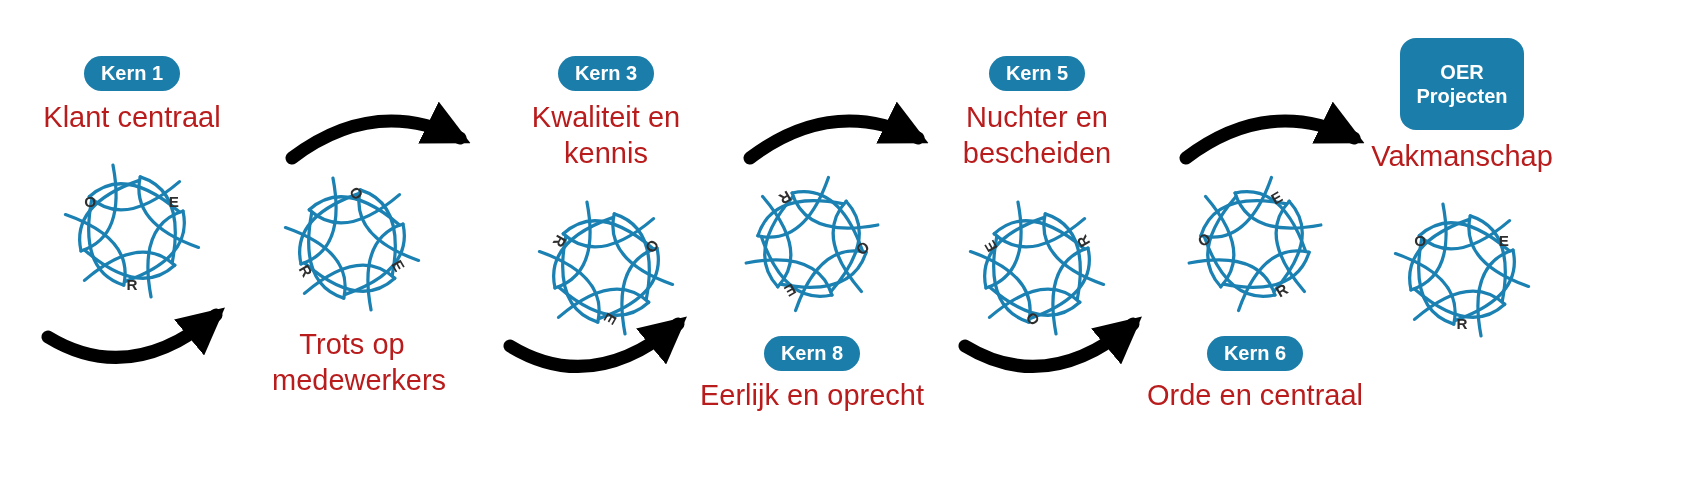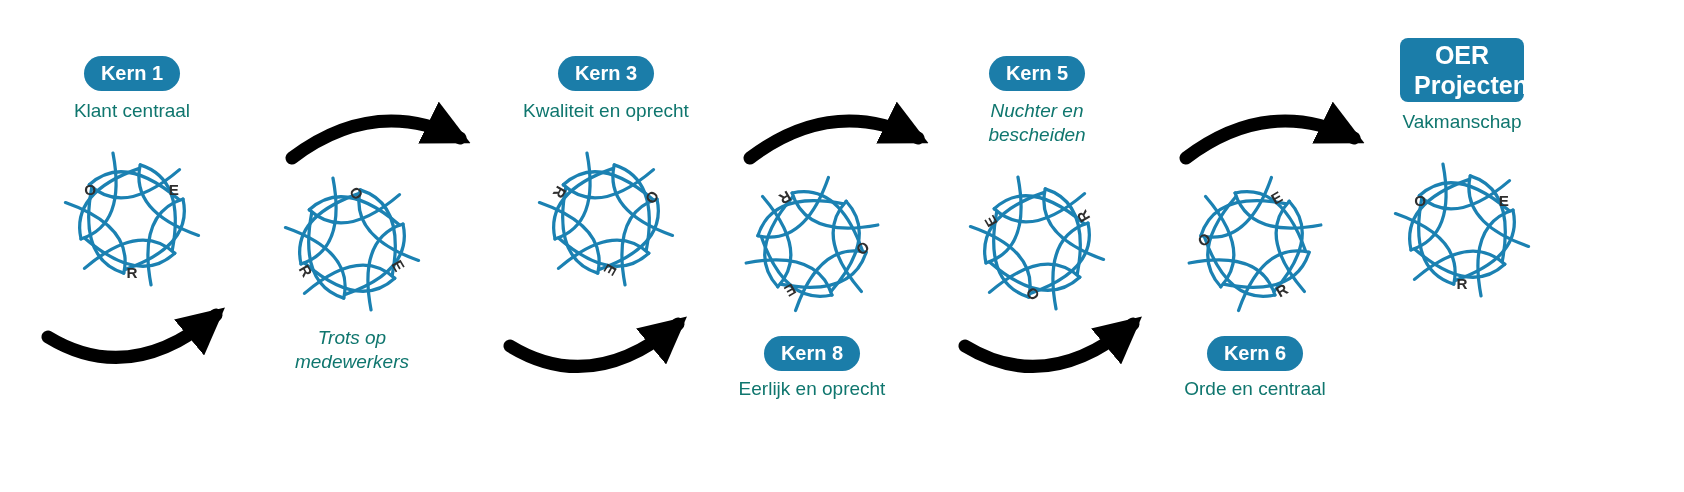--- a/index.html
+++ b/index.html
@@ -4,28 +4,28 @@
 <style>
   html,body{margin:0;padding:0;background:#ffffff;}
   body{font-family:"Liberation Sans","DejaVu Sans",sans-serif;}
   .stage{position:relative;width:1684px;height:492px;background:#ffffff;overflow:hidden;}
   .col{position:absolute;top:0;bottom:0;width:220px;display:flex;flex-direction:column;align-items:center;}
   .badge{
     background:#1B7DA9;color:#ffffff;font-weight:bold;font-size:20px;
     padding:6px 17px;border-radius:20px;white-space:nowrap;text-align:center;
   }
   .badge-multi{
-    white-space:normal;max-width:96px;border-radius:8px;line-height:1.2;
-    padding:2px 14px;font-size:25px;
+    white-space:normal;max-width:96px;border-radius:16px;line-height:1.2;
+    padding:22px 14px;font-size:20px;
   }
   .label{
-    font-size:19px;color:#0f766e;text-align:center;width:230px;line-height:1.25;
+    font-size:29px;color:#b91c1c;text-align:center;width:230px;line-height:1.25;
     margin-top:8px;
   }
-  .label-narrow{width:160px;font-style:italic;}
+  .label-narrow{width:160px;}
   .col-top .badge{margin-top:56px;}
   .col-top.col-projects .badge{margin-top:38px;}
   .col-top .logo{margin-top:20px;}
   .col-bottom .logo{margin-top:168px;}
   .col-bottom .badge{margin-top:16px;}
   .col-bottom .label{margin-top:6px;}
   .logo{width:152px;height:152px;display:block;}
   .arrow{position:absolute;}
   .arrow path{fill:none;stroke:#000000;stroke-width:13;stroke-linecap:round;}
   svg text{font-family:"Liberation Sans","DejaVu Sans",sans-serif;font-weight:bold;}
@@ -70,21 +70,21 @@
 
   <div class="col col-bottom" style="left:242px">
     <svg class="logo" viewBox="-80 -80 160 160">
       <use href="#oer-logo-full" transform="rotate(60)"></use>
     </svg>
     <div class="label label-narrow">Trots op medewerkers</div>
   </div>
 
   <div class="col col-top" style="left:496px">
     <div class="badge">Kern 3</div>
-    <div class="label">Kwaliteit en oprecht</div>
+    <div class="label">Kwaliteit en kennis</div>
     <svg class="logo" viewBox="-80 -80 160 160">
       <use href="#oer-logo-full" transform="rotate(120)"></use>
     </svg>
   </div>
 
   <div class="col col-bottom" style="left:702px">
     <svg class="logo" viewBox="-80 -80 160 160">
       <use href="#oer-logo-full" transform="rotate(150)"></use>
     </svg>
     <div class="badge">Kern 8</div>

